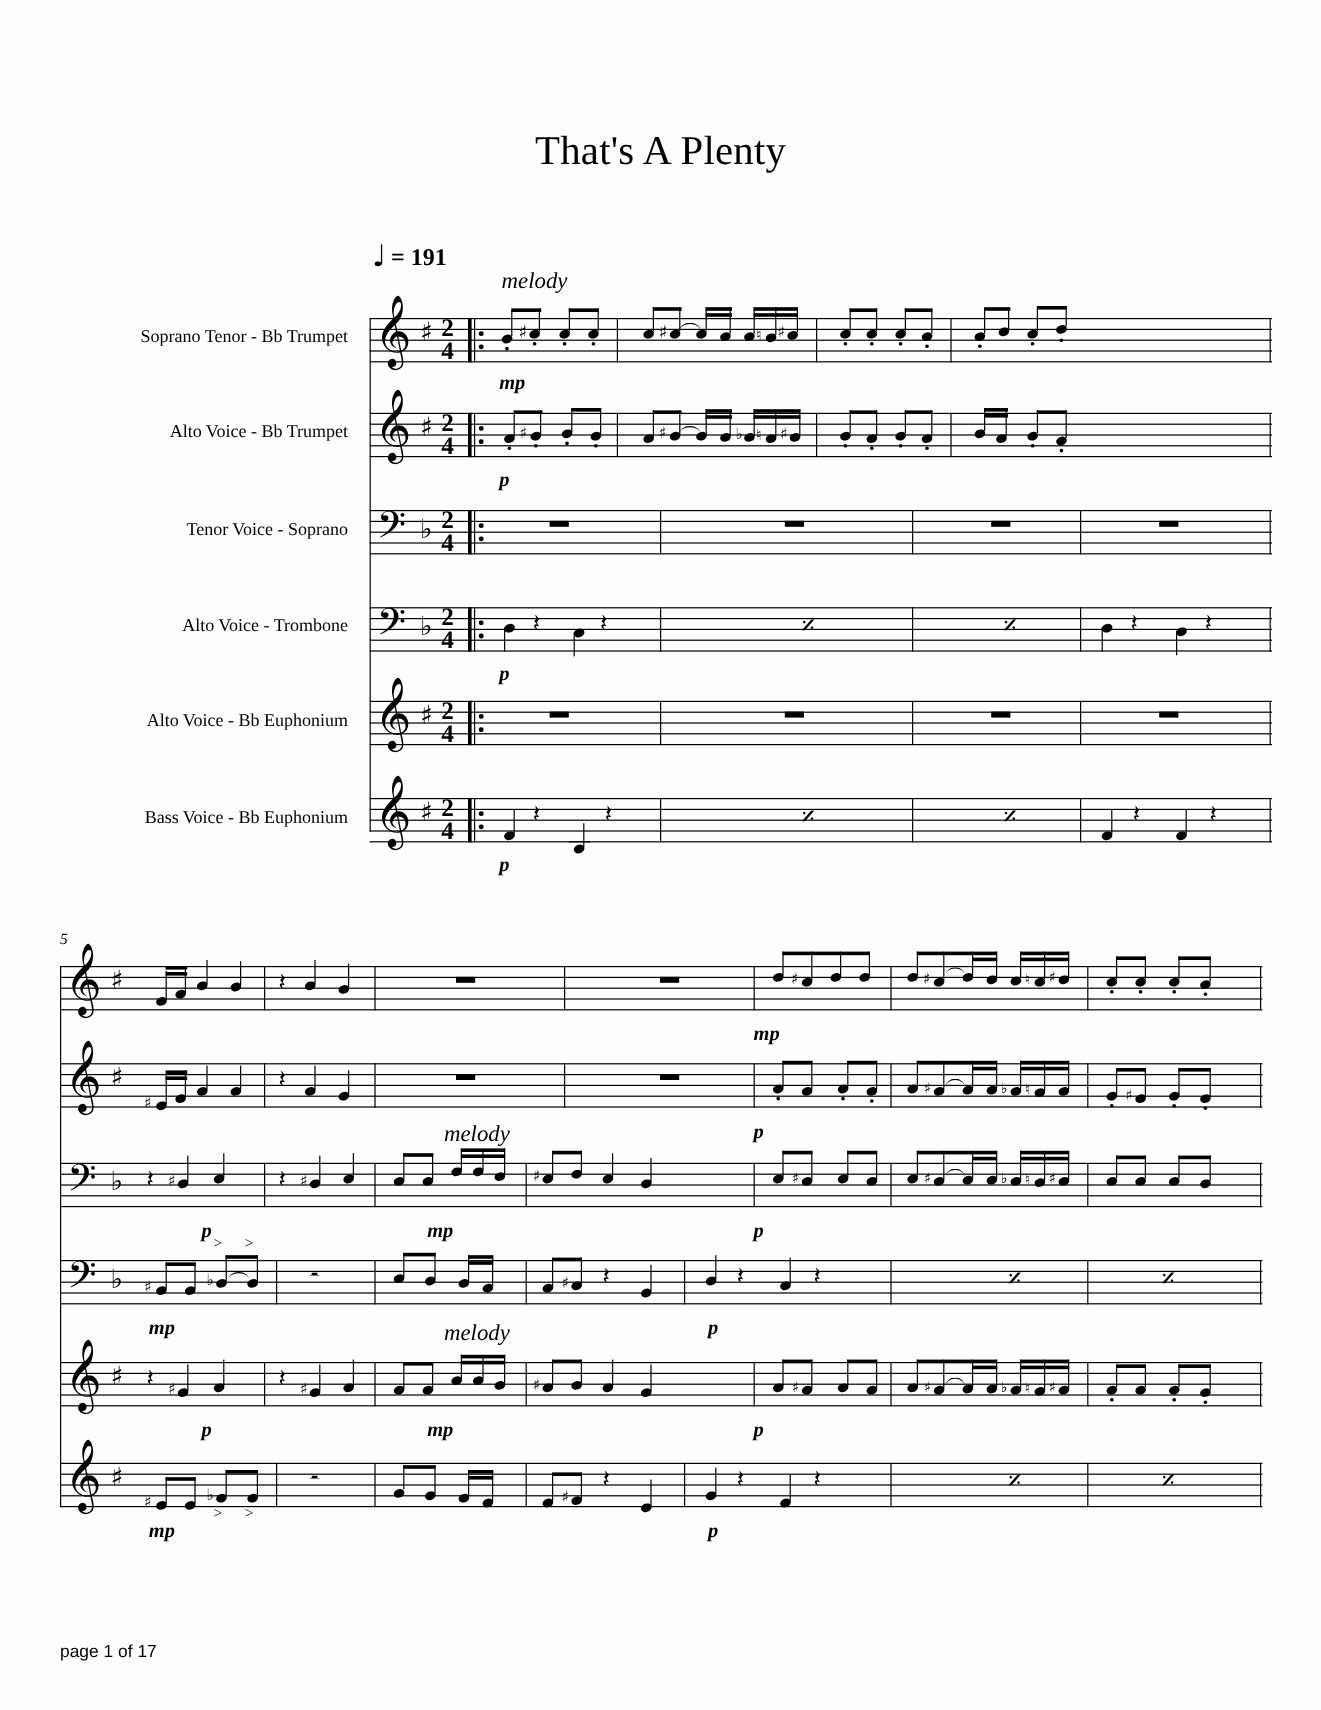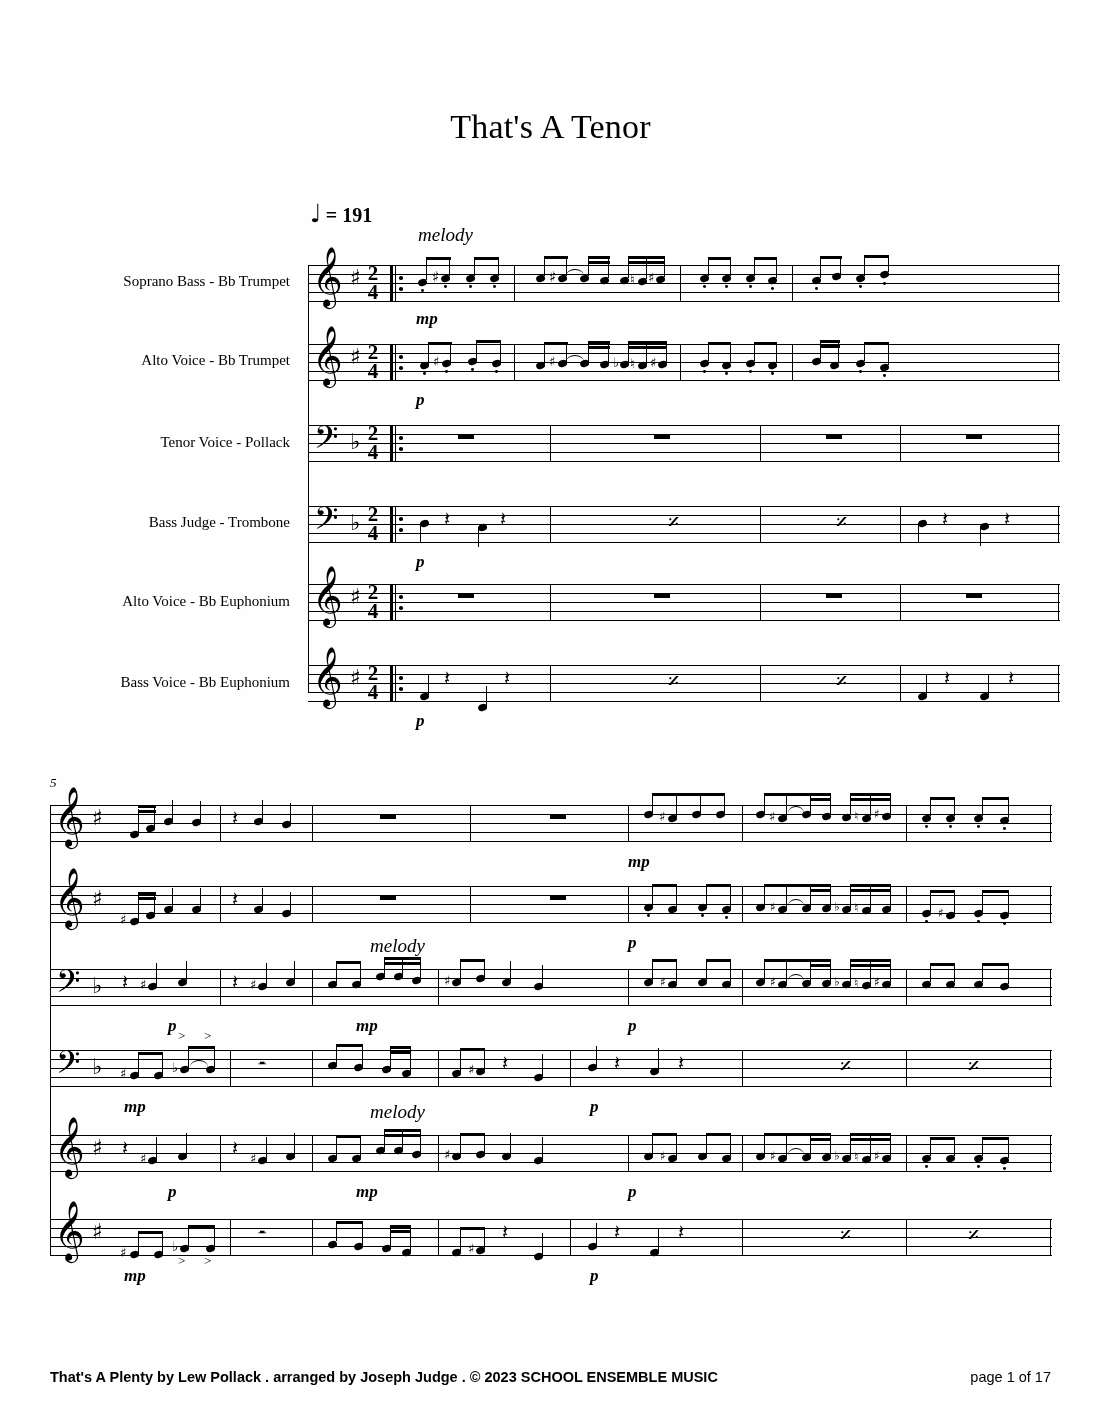--- a/index.html
+++ b/index.html
@@ -227,32 +227,32 @@
     align-items: baseline;
   }
   .footer .credit { font-weight: bold; }
   .footer .pageno { font-weight: normal; }
 </style>
 </head>
 <body>
 
 <div class="page">
 
-  <div class="title">That's A Tenor</div>
+  <div class="title">That's A Plenty</div>
 
   <div class="tempo">
     <span class="qnote">♩</span>
     <span>= 191</span>
   </div>
 
   <div>
 
     <div class="brace-line" style="left:308px; top:265px; height:428px;"></div>
 
-    <div class="instr-label" style="top:273px; left:40px; width:250px;">Soprano Bass - Bb Trumpet</div>
+    <div class="instr-label" style="top:273px; left:40px; width:250px;">Soprano Tenor - Bb Trumpet</div>
     <div class="staff" style="top:265px; left:308px; width:752px; height:37px;">
       <div class="line"></div>
         <div class="line"></div>
         <div class="line"></div>
         <div class="line"></div>
         <div class="line"></div>
 
       <div class="clef treble" style="left:4px;">𝄞</div>
       <div class="keysig" style="left:42px; top:2px;">♯</div>
       <div class="timesig" style="left:54px; top:-1px; width:22px;">
@@ -450,21 +450,21 @@
       <div class="stem" style="left:580px; top:-2px; height:23px;"></div>
       <div class="beam" style="left:556px; top:-2px; width:25px;"></div>
       <div class="staccato" style="left:551px; top:26px;"></div>
       <div class="staccato" style="left:575px; top:30px;"></div>
 
       <div class="barline" style="left:750px;"></div>
 
       <div class="dyn" style="left:108px; top:47px;">p</div>
     </div>
 
-    <div class="instr-label" style="top:434px; left:40px; width:250px;">Tenor Voice - Pollack</div>
+    <div class="instr-label" style="top:434px; left:40px; width:250px;">Tenor Voice - Soprano</div>
     <div class="staff" style="top:425px; left:308px; width:752px; height:37px;">
       <div class="line"></div>
         <div class="line"></div>
         <div class="line"></div>
         <div class="line"></div>
         <div class="line"></div>
 
       <div class="clef bass" style="left:6px;">𝄢</div>
       <div class="keysig" style="left:42px; top:6px;">♭</div>
       <div class="timesig" style="left:54px; top:-1px; width:22px;">
@@ -481,21 +481,21 @@
       <div class="rest-measure" style="left:150px; top:9px;"></div>
       <div class="barline" style="left:242px;"></div>
       <div class="rest-measure" style="left:346px; top:9px;"></div>
       <div class="barline" style="left:452px;"></div>
       <div class="rest-measure" style="left:518px; top:9px;"></div>
       <div class="barline" style="left:592px;"></div>
       <div class="rest-measure" style="left:658px; top:9px;"></div>
       <div class="barline" style="left:750px;"></div>
     </div>
 
-    <div class="instr-label" style="top:514px; left:40px; width:250px;">Bass Judge - Trombone</div>
+    <div class="instr-label" style="top:514px; left:40px; width:250px;">Alto Voice - Trombone</div>
     <div class="staff" style="top:506px; left:308px; width:752px; height:37px;">
       <div class="line"></div>
         <div class="line"></div>
         <div class="line"></div>
         <div class="line"></div>
         <div class="line"></div>
 
       <div class="clef bass" style="left:6px;">𝄢</div>
       <div class="keysig" style="left:42px; top:6px;">♭</div>
       <div class="timesig" style="left:54px; top:-1px; width:22px;">
@@ -1182,17 +1182,16 @@
       <div class="barline" style="left:856px;"></div>
       <div class="repeat-bar" style="left:918px; top:5px;">𝄎</div>
       <div class="barline" style="left:1000px;"></div>
 
       <div class="dyn" style="left:74px; top:48px;">mp</div>
       <div class="dyn" style="left:540px; top:48px;">p</div>
     </div>
   </div>
 
   <div class="footer">
-    <span class="credit">That's A Plenty by Lew Pollack . arranged by Joseph Judge . © 2023 SCHOOL ENSEMBLE MUSIC</span>
     <span class="pageno">page 1 of 17</span>
   </div>
 
 </div>
 
 </body></html>

